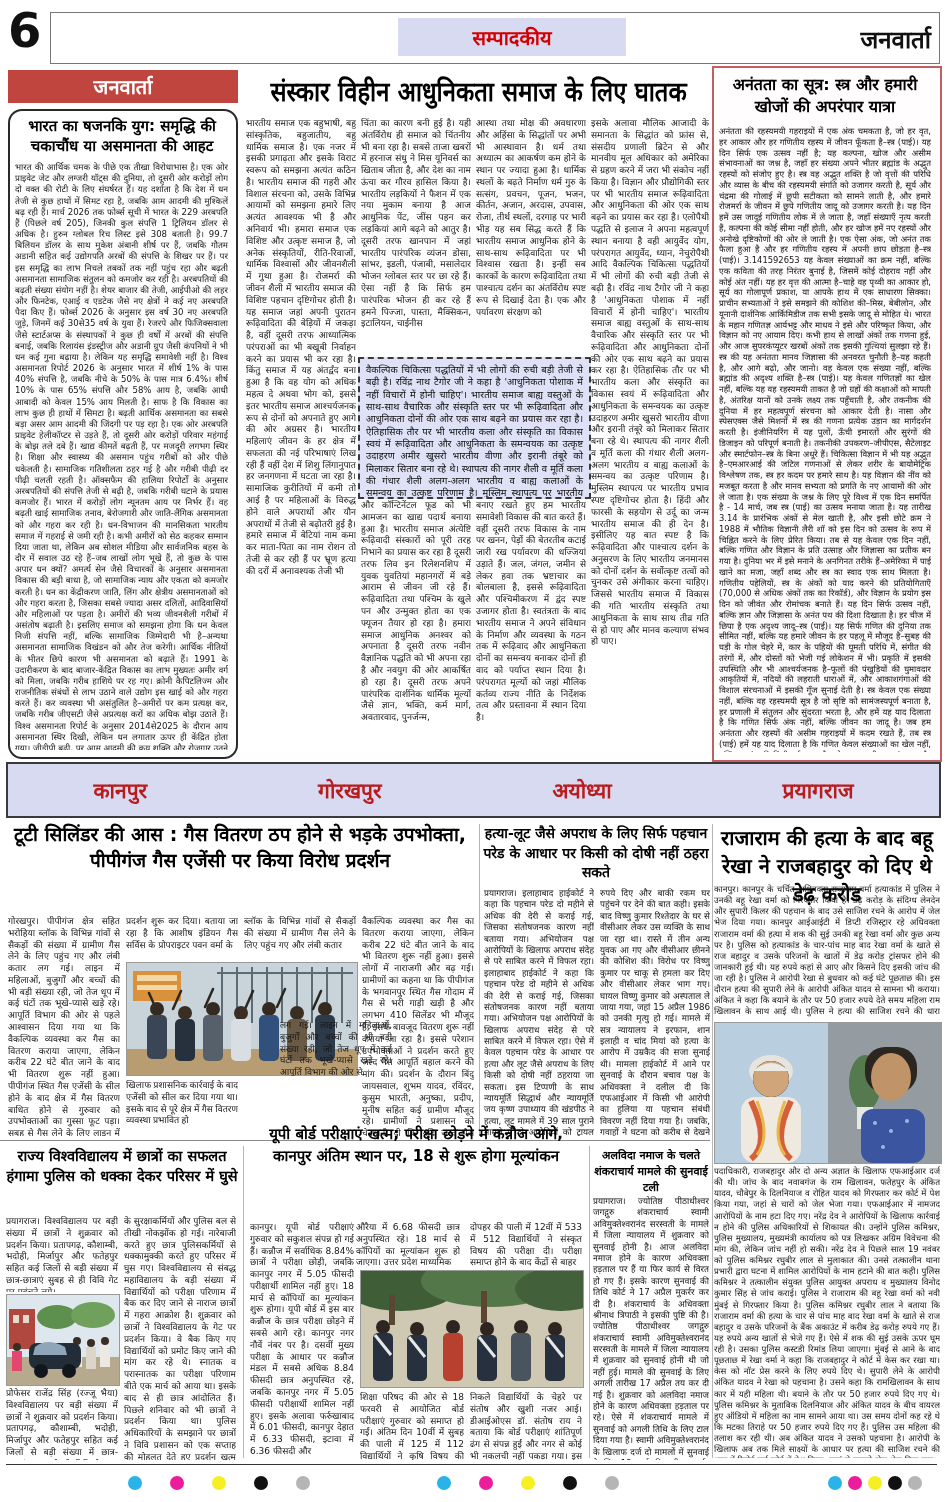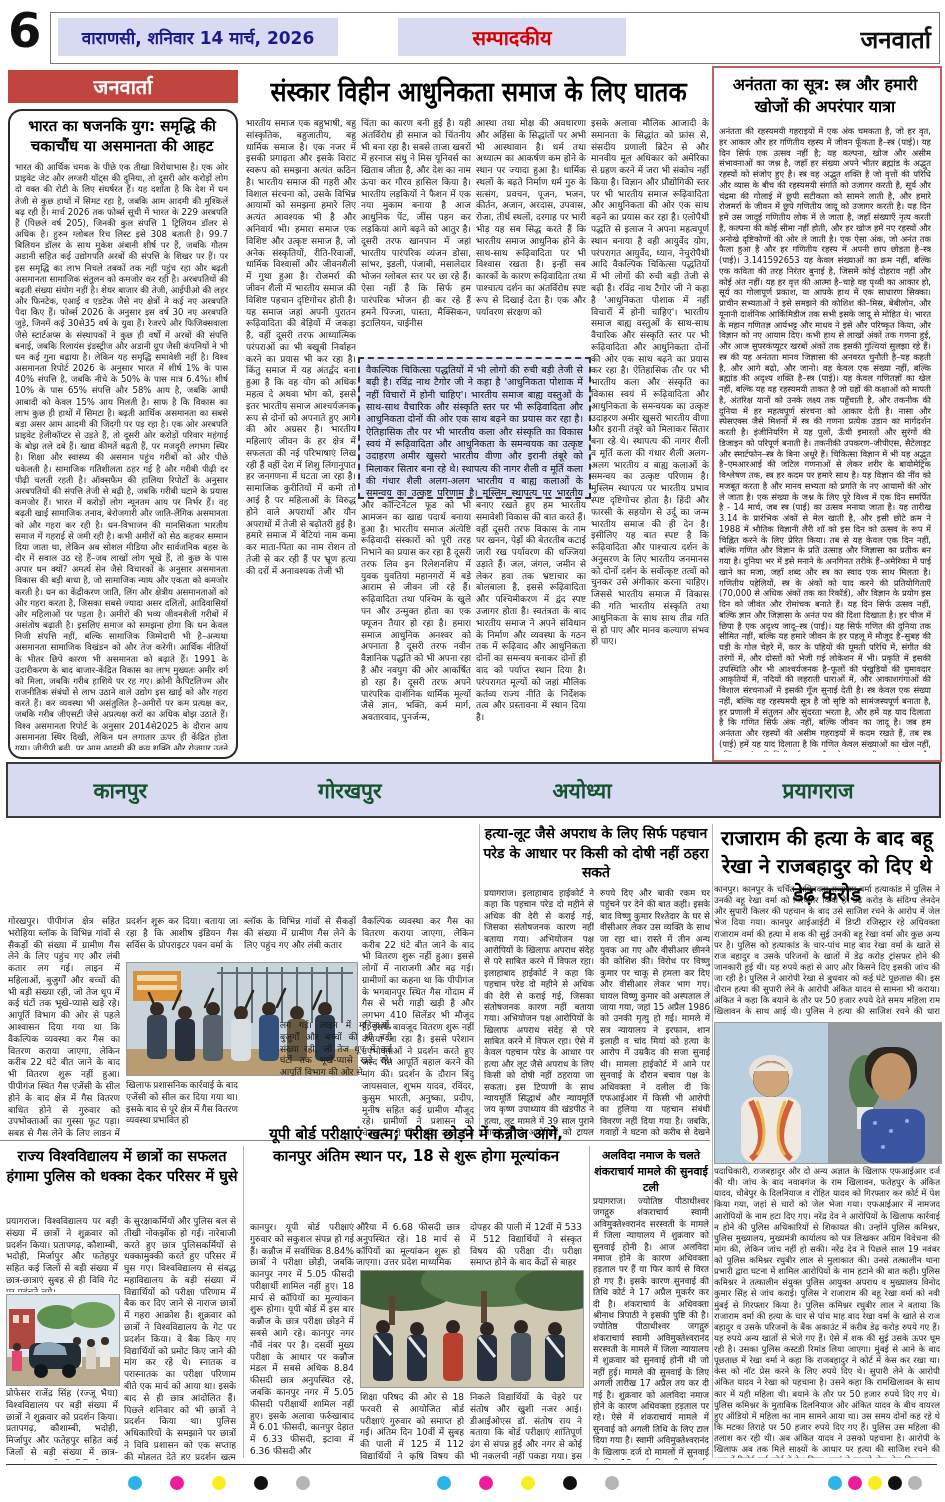--- a/index.html
+++ b/index.html
@@ -18,32 +18,29 @@
   .headerbox{position:absolute;border:1px solid #777;background:#fff;}
   .lavbox{position:absolute;background:#d8daf2;}
   .kicker{position:absolute;background:#c0453e;color:#fff;font-weight:bold;
           display:flex;align-items:center;justify-content:center;font-size:20px;}
   .roundbox{position:absolute;border:2px solid #2a2a2a;border-radius:14px;background:#fff;}
   .pibox{position:absolute;border:2px solid #c06060;background:#fffdfd;}
   .quote{position:absolute;background:#dfe1f6;border:2px dashed #3a3a3a;
          font-size:9.5px;line-height:1.3;text-align:justify;padding:5px 6px;overflow:hidden;}
   .cityband{position:absolute;background:#d8daf2;border:2px solid #3a3a3a;
             display:flex;align-items:center;justify-content:space-around;}
-  .cityband .city{color:#14532d;font-weight:bold;font-size:21px;}
+  .cityband .city{color:#b91c1c;font-weight:bold;font-size:21px;}
 </style>
 </head>
 <body>
 
 <div id="paper">
 
   <div class="abs" style="left:8px;top:2px;width:40px;font-size:48px;font-weight:bold;">6</div>
   <div class="headerbox" style="left:50px;top:12px;width:888px;height:50px;"></div>
-  <div class="lavbox" style="left:58px;top:18px;width:280px;height:38px;display:flex;align-items:center;justify-content:center;">
-    <span style="color:#1b1b8f;font-weight:bold;font-size:17px;">वाराणसी, शनिवार 14 मार्च, 2026</span>
-  </div>
   <div class="lavbox" style="left:398px;top:18px;width:228px;height:38px;display:flex;align-items:center;justify-content:center;">
     <span style="color:#d40000;font-weight:bold;font-size:20px;">सम्पादकीय</span>
   </div>
   <div class="abs" style="right:14px;top:22px;font-size:24px;font-weight:bold;">जनवार्ता</div>
 
   <div class="kicker" style="left:8px;top:70px;width:230px;height:33px;">
     <span>जनवार्ता</span>
   </div>
   <div class="roundbox" style="left:8px;top:109px;width:226px;height:646px;"></div>
   <div class="hl" style="left:14px;top:116px;width:216px;font-size:15px;line-height:1.35;">भारत का षजनकि युग: समृद्धि की चकाचौंध या असमानता की आहट</div>
@@ -66,20 +63,21 @@
   <div class="hl" style="left:717px;top:74px;width:216px;font-size:16px;line-height:1.35;">अनंतता का सूत्र: स्त्र और हमारी खोजों की अपरंपार यात्रा</div>
   <div class="bt" style="left:719px;top:126px;width:212px;height:626px;font-size:8.4px;line-height:1.28;">अनंतता की रहस्यमयी गहराइयों में एक अंक चमकता है, जो हर वृत, हर आकार और हर गणितीय रहस्य में जीवन फूँकता है–स्त्र (पाई)। यह दिन सिर्फ एक उत्सव नहीं है; यह कल्पना, खोज और असीम संभावनाओं का जश्न है, जहाँ हर संख्या अपने भीतर ब्रह्मांड के अद्भुत रहस्यों को संजोए हुए है। स्त्र वह अद्भुत शक्ति है जो वृत्तों की परिधि और व्यास के बीच की रहस्यमयी संगति को उजागर करती है, सूर्य और चंद्रमा की गोलाई में छुपी सटीकता को सामने लाती है, और हमारे रोजमर्रा के जीवन में छुपे गणितीय जादू को उजागर करती है। यह दिन हमें उस जादुई गणितीय लोक में ले जाता है, जहाँ संख्याएँ नृत्य करती हैं, कल्पना की कोई सीमा नहीं होती, और हर खोज हमें नए रहस्यों और अनोखे दृष्टिकोणों की ओर ले जाती है। एक ऐसा अंक, जो अनंत तक फैला हुआ है और हर गणितीय रहस्य में अपनी छाप छोड़ता है–स्त्र (पाई)। 3.141592653 यह केवल संख्याओं का क्रम नहीं, बल्कि एक कविता की तरह निरंतर बुनाई है, जिसमें कोई दोहराव नहीं और कोई अंत नहीं। यह हर वृत्त की आत्मा है–चाहे वह पृथ्वी का आकार हो, सूर्य का गोलापूर्ण प्रकाश, या आपके हाथ में एक साधारण सिक्का। प्राचीन सभ्यताओं ने इसे समझने की कोशिश की–मिस्र, बेबीलोन, और यूनानी दार्शनिक आर्किमिडीज तक सभी इसके जादू से मोहित थे। भारत के महान गणितज्ञ आर्यभट्ट और माधव ने इसे और परिष्कृत किया, और विज्ञान को नए आयाम दिए। कभी हाथ से लाखों अंकों तक गणना हुई, और आज सुपरकंप्यूटर खरबों अंकों तक इसकी गुत्थियां सुलझा रहे हैं। स्त्र की यह अनंतता मानव जिज्ञासा की अनवरत चुनौती है–यह कहती है, और आगे बढ़ो, और जानो। वह केवल एक संख्या नहीं, बल्कि ब्रह्मांड की अदृश्य शक्ति है–स्त्र (पाई)। यह केवल गणितज्ञों का खेल नहीं, बल्कि यह वह रहस्यमयी ताकत है जो ग्रहों की कक्षाओं को मापती है, अंतरिक्ष यानों को उनके लक्ष्य तक पहुँचाती है, और तकनीक की दुनिया में हर महत्वपूर्ण संरचना को आकार देती है। नासा और स्पेसएक्स जैसे मिशनों में स्त्र की गणना प्रत्येक उड़ान का मार्गदर्शन करती है। इंजीनियरिंग में यह पुलों, ऊँची इमारतों और सुरंगों की डिजाइन को परिपूर्ण बनाती है। तकनीकी उपकरण–जीपीएस, सैटेलाइट और स्मार्टफोन–स्त्र के बिना अधूरे हैं। चिकित्सा विज्ञान में भी यह अद्भुत है–एमआरआई की जटिल गणनाओं से लेकर शरीर के बायोमेट्रिक विश्लेषण तक, स्त्र हर कदम पर हमारे साथ है। यह विज्ञान की नींव को मजबूत करता है और मानव सभ्यता को प्रगति के नए आयामों की ओर ले जाता है। एक संख्या के जश्न के लिए पूरे विश्व में एक दिन समर्पित है - 14 मार्च, जब स्त्र (पाई) का उत्सव मनाया जाता है। यह तारीख 3.14 के प्रारंभिक अंकों से मेल खाती है, और इसी छोटे क्रम ने 1988 में भौतिक विज्ञानी लैरी शॉ को इस दिन को उत्सव के रूप में चिह्नित करने के लिए प्रेरित किया। तब से यह केवल एक दिन नहीं, बल्कि गणित और विज्ञान के प्रति उत्साह और जिज्ञासा का प्रतीक बन गया है। दुनिया भर में इसे मनाने के अनगिनत तरीके हैं–अमेरिका में पाई खाने का मजा, जहाँ शब्द और स्त्र का स्वाद एक साथ मिलता है। गणितीय पहेलियों, स्त्र के अंकों को याद करने की प्रतियोगिताएँ (70,000 से अधिक अंकों तक का रिकॉर्ड), और विज्ञान के प्रयोग इस दिन को जीवंत और रोमांचक बनाते हैं। यह दिन सिर्फ उत्सव नहीं, बल्कि ज्ञान और जिज्ञासा के अनंत पथ की दिशा दिखाता है। हर चीज में छिपा है एक अदृश्य जादू–स्त्र (पाई)। यह सिर्फ गणित की दुनिया तक सीमित नहीं, बल्कि यह हमारे जीवन के हर पहलू में मौजूद है–सुबह की घड़ी के गोल चेहरे में, कार के पहियों की घूमती परिधि में, संगीत की तरंगों में, और दोस्तों को भेजी गई लोकेशन में भी। प्रकृति में इसकी उपस्थिति और भी आश्चर्यजनक है–फूलों की पंखुड़ियों की घुमावदार आकृतियों में, नदियों की लहराती धाराओं में, और आकाशगंगाओं की विशाल संरचनाओं में इसकी गूँज सुनाई देती है। स्त्र केवल एक संख्या नहीं, बल्कि वह रहस्यमयी सूत्र है जो सृष्टि को सामंजस्यपूर्ण बनाता है, हर प्रणाली में संतुलन और सुंदरता भरता है, और हमें यह याद दिलाता है कि गणित सिर्फ अंक नहीं, बल्कि जीवन का जादू है। जब हम अनंतता और रहस्यों की असीम गहराइयों में कदम रखते हैं, तब स्त्र (पाई) हमें यह याद दिलाता है कि गणित केवल संख्याओं का खेल नहीं, बल्कि ब्रह्मांड की छिपी हुई भाषा है, जो हर प्रणाली, हर संरचना और हर जीवन के रूप में अपनी छाप छोड़ती है। 14 मार्च को इस अद्भुत गणितीय महोत्सव में खुद को पूरी तरह डुबो दें। स्त्र की रहस्यमय दुनिया में प्रवेश करें, विज्ञान और खोज की असीम संभावनाओं को अपनाएँ, और उस जिज्ञासा और उत्साह का उत्सव मनाएँ, जो हमें हर दिन नई ऊँचाइयों, नए दृष्टिकोणों और नए रहस्यों की ओर ले जाता है। स्त्र केवल एक संख्या नहीं–यह अनंतता का दर्पण है, जिसमें हमारी खोजों, हमारी कल्पना और हमारी अनवरत उत्सुकता की चमक झलकती है, और हमें याद दिलाती है कि ज्ञान की यात्रा कभी समाप्त नहीं होती।</div>
 
   <div class="cityband" style="left:6px;top:762px;width:931px;height:52px;">
     <span class="city">कानपुर</span>
     <span class="city">गोरखपुर</span>
     <span class="city">अयोध्या</span>
     <span class="city">प्रयागराज</span>
   </div>
 
+  <div class="hl" style="left:4px;top:822px;width:472px;height:88px;font-size:19px;line-height:1.35;overflow:hidden;">टूटी सिलिंडर की आस : गैस वितरण ठप होने से भड़के उपभोक्ता, पीपीगंज गैस एजेंसी पर किया विरोध प्रदर्शन</div>
   <div class="bt" style="left:8px;top:916px;width:112px;height:220px;">गोरखपुर। पीपीगंज क्षेत्र सहित भरोहिया ब्लॉक के विभिन्न गांवों से सैकड़ों की संख्या में ग्रामीण गैस लेने के लिए पहुंच गए और लंबी कतार लग गई। लाइन में महिलाओं, बुजुर्गों और बच्चों की भी बड़ी संख्या रही, जो तेज धूप में कई घंटों तक भूखे-प्यासे खड़े रहे। आपूर्ति विभाग की ओर से पहले आश्वासन दिया गया था कि वैकल्पिक व्यवस्था कर गैस का वितरण कराया जाएगा, लेकिन करीब 22 घंटे बीत जाने के बाद भी वितरण शुरू नहीं हुआ। पीपीगंज स्थित गैस एजेंसी के सील होने के बाद क्षेत्र में गैस वितरण बाधित होने से गुरुवार को उपभोक्ताओं का गुस्सा फूट पड़ा। सुबह से गैस लेने के लिए लाइन में खड़े ग्रामीणों ने जब लंबे समय तक वितरण शुरू नहीं होता देखा तो आक्रोशित होकर विरोध</div>
   <div class="bt" style="left:126px;top:916px;width:112px;height:42px;">प्रदर्शन शुरू कर दिया। बताया जा रहा है कि आशीष इंडियन गैस सर्विस के प्रोपराइटर पवन वर्मा के</div>
   <div class="bt" style="left:244px;top:916px;width:112px;height:42px;">ब्लॉक के विभिन्न गांवों से सैकड़ों की संख्या में ग्रामीण गैस लेने के लिए पहुंच गए और लंबी कतार</div>
   <div class="ph" style="left:126px;top:962px;width:230px;height:112px;">
     <svg width="230" height="112" viewBox="0 0 230 112" xmlns="http://www.w3.org/2000/svg">
       <rect width="230" height="112" fill="#c8d4da"></rect>
       <g stroke="#5c6b74" stroke-width="2">
         <line x1="95" y1="4" x2="95" y2="60"></line>
           <line x1="110" y1="4" x2="110" y2="60"></line>
         <line x1="125" y1="4" x2="125" y2="60"></line>

